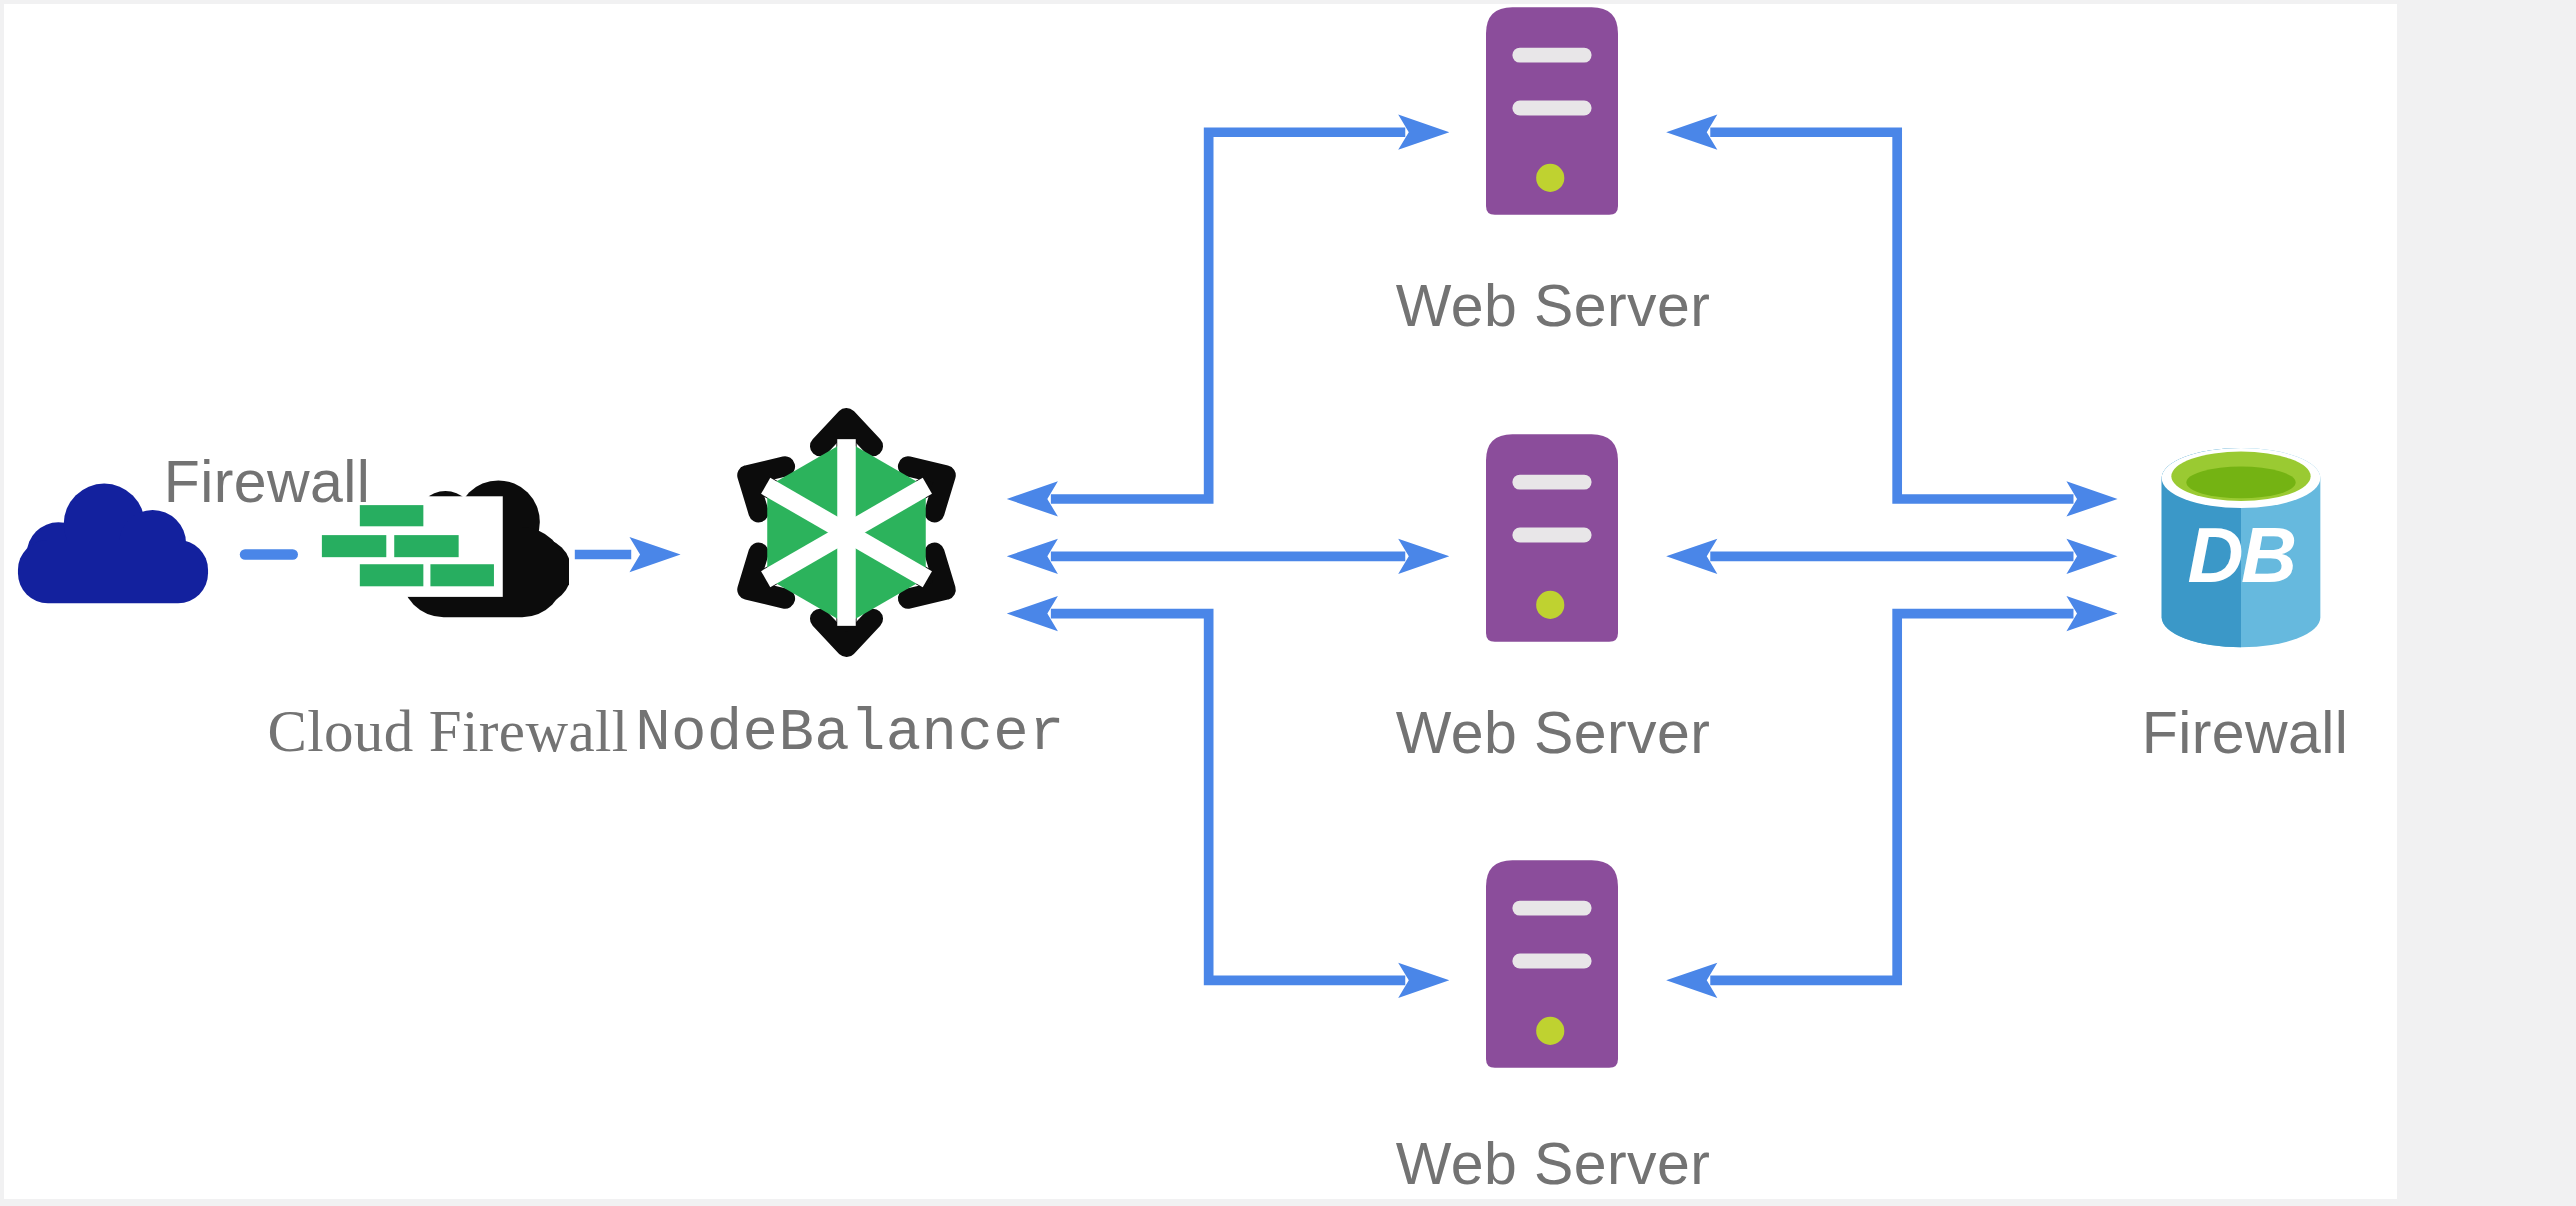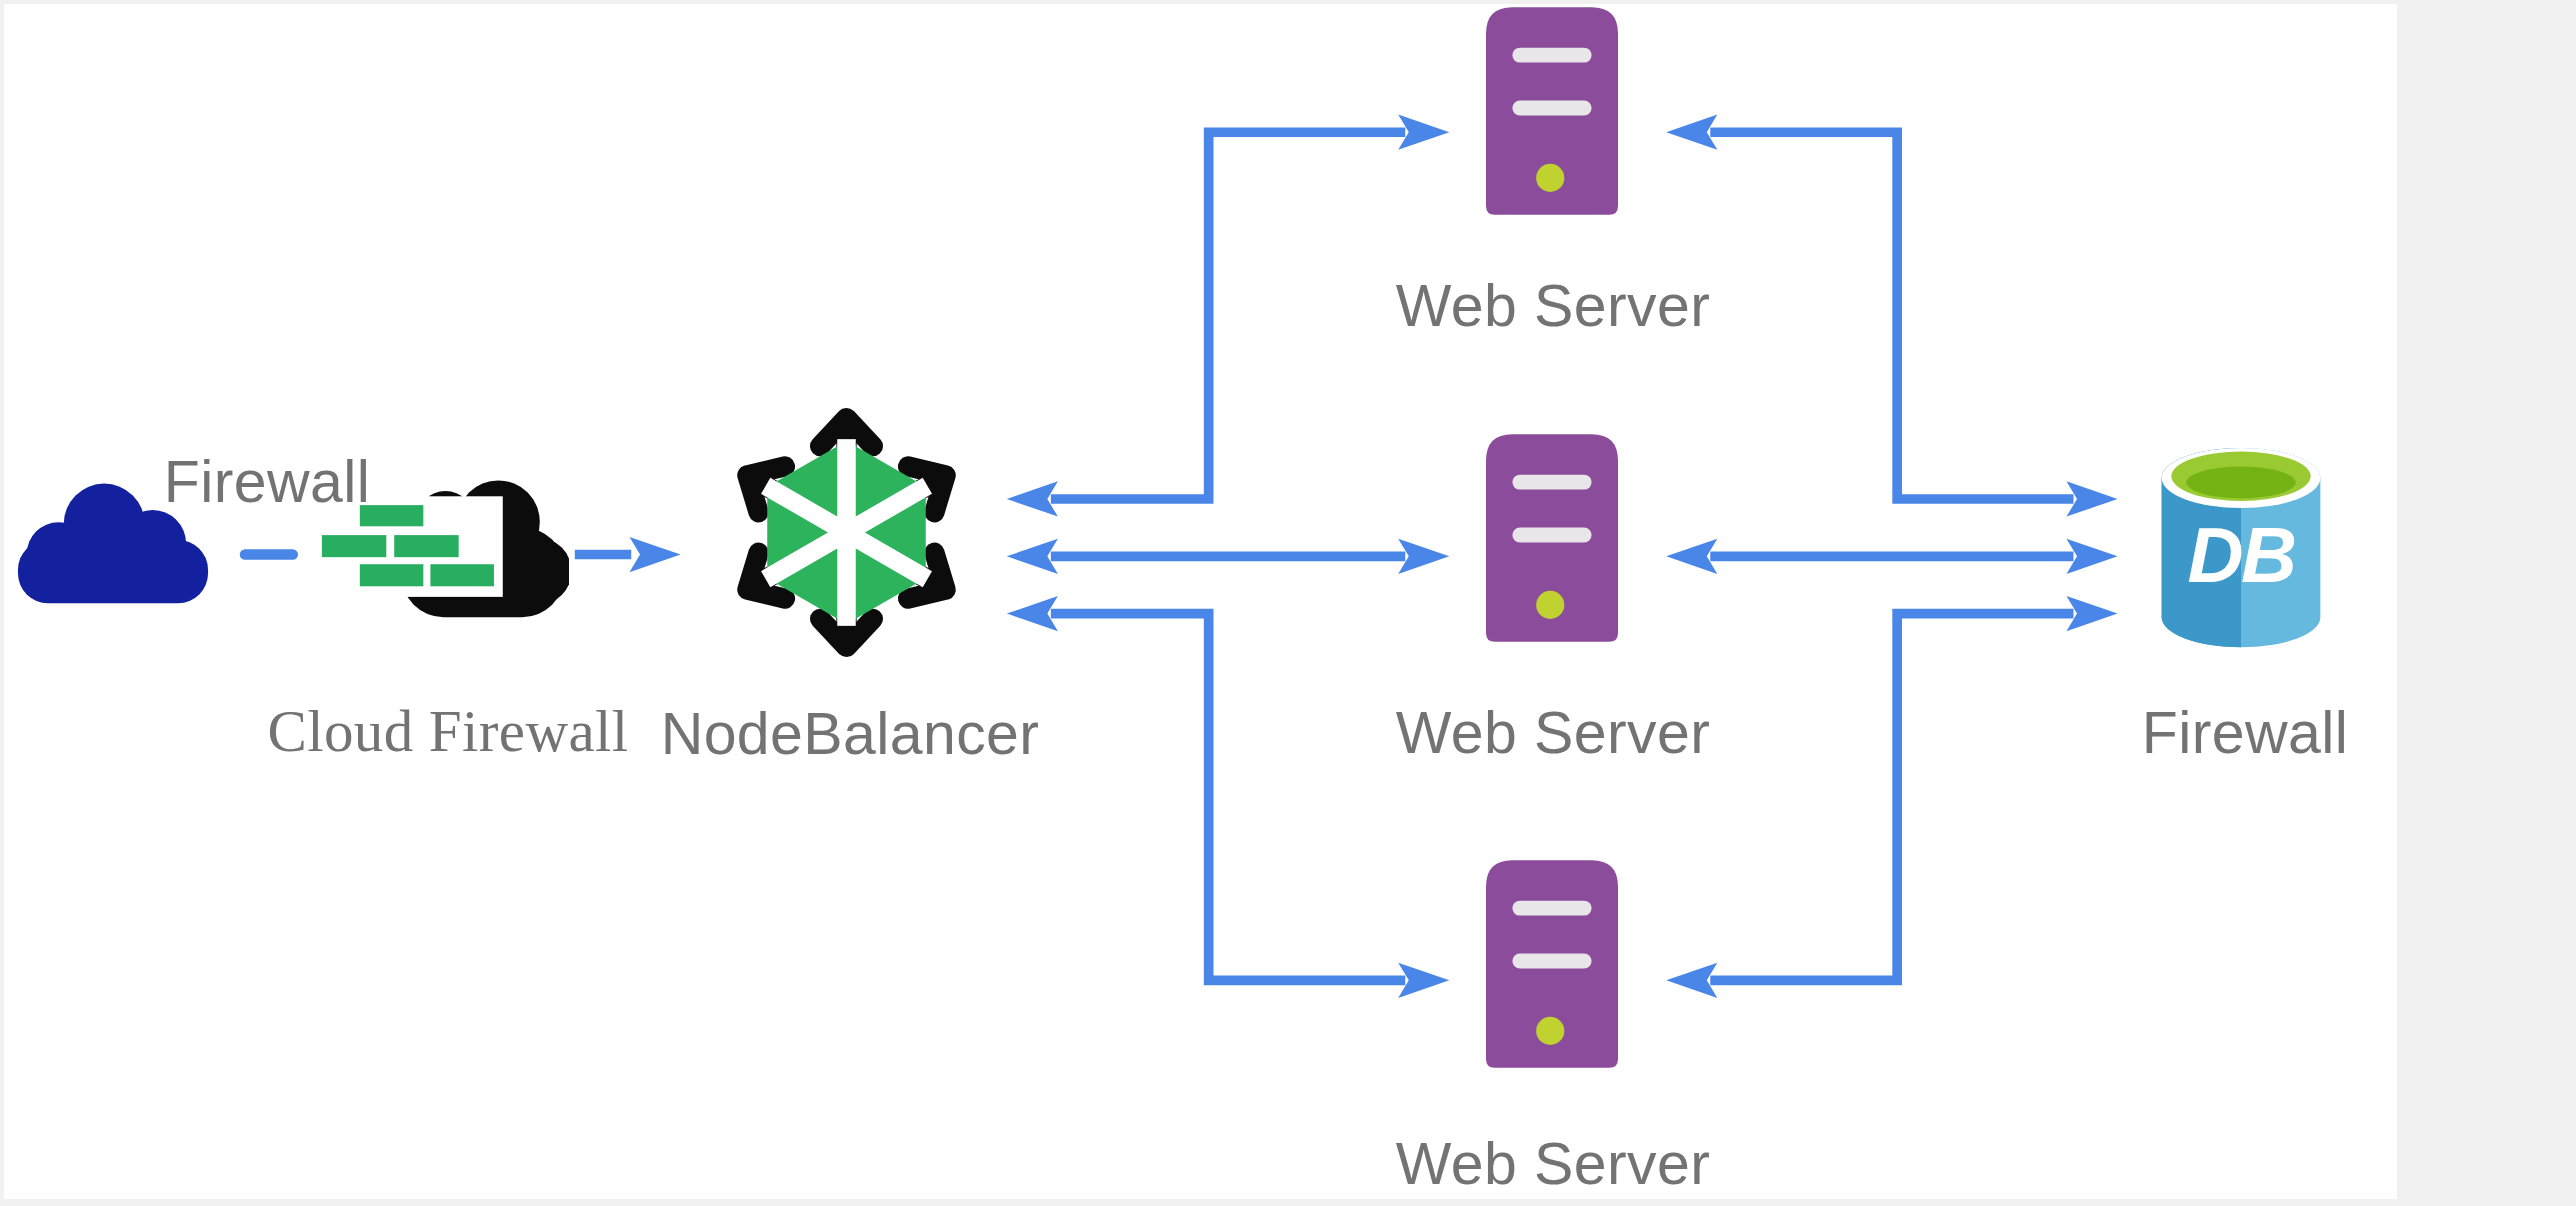--- a/index.html
+++ b/index.html
@@ -192,18 +192,18 @@
     <path d="M 5 42 V 200 A 90 34 0 0 0 185 200 V 42 A 90 34 0 0 0 5 42 Z" fill="#3B98C8" clip-path="url(#dbLeftHalf)"></path>
     <ellipse cx="95" cy="42" rx="90" ry="34" fill="#ffffff"></ellipse>
     <ellipse cx="95" cy="40" rx="79" ry="28" fill="#9ACA32"></ellipse>
     <ellipse cx="95" cy="47" rx="62" ry="18" fill="#74B313"></ellipse>
     <text class="db-badge" x="95" y="160" text-anchor="middle" fill="#ffffff">DB</text>
   </svg>
 </div>
 
 <div class="label" style="left:267px;top:453px;">Firewall</div>
 <div class="label" style="left:448px;top:702px;font-family:Liberation Serif, serif;">Cloud Firewall</div>
-<div class="label" style="left:850px;top:705px;">NodeBalancer</div>
+<div class="label" style="left:850px;top:705px;font-family:Liberation Mono, monospace;">NodeBalancer</div>
 <div class="label" style="left:1553px;top:277px;">Web Server</div>
 <div class="label" style="left:1553px;top:704px;">Web Server</div>
 <div class="label" style="left:1553px;top:1135px;">Web Server</div>
 <div class="label" style="left:2245px;top:704px;">Firewall</div>
 
 
 </body></html>

